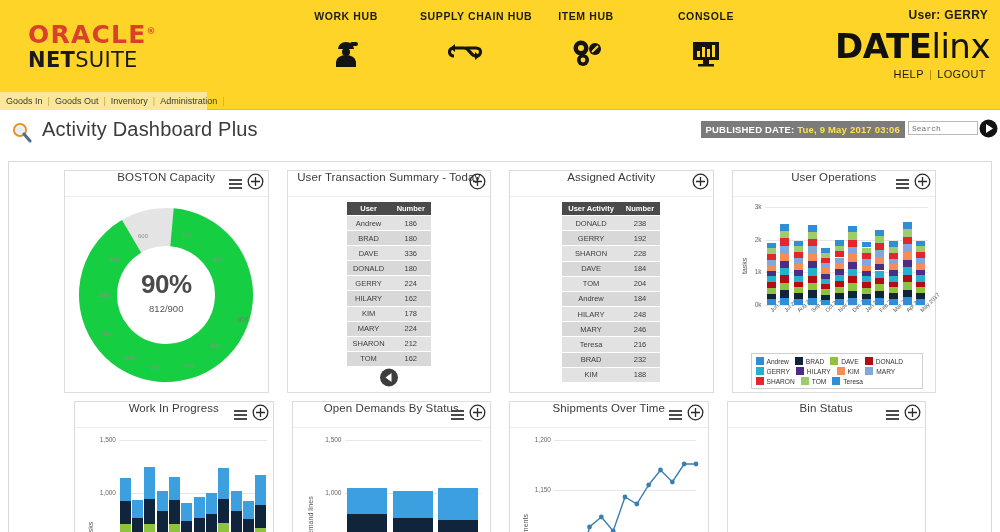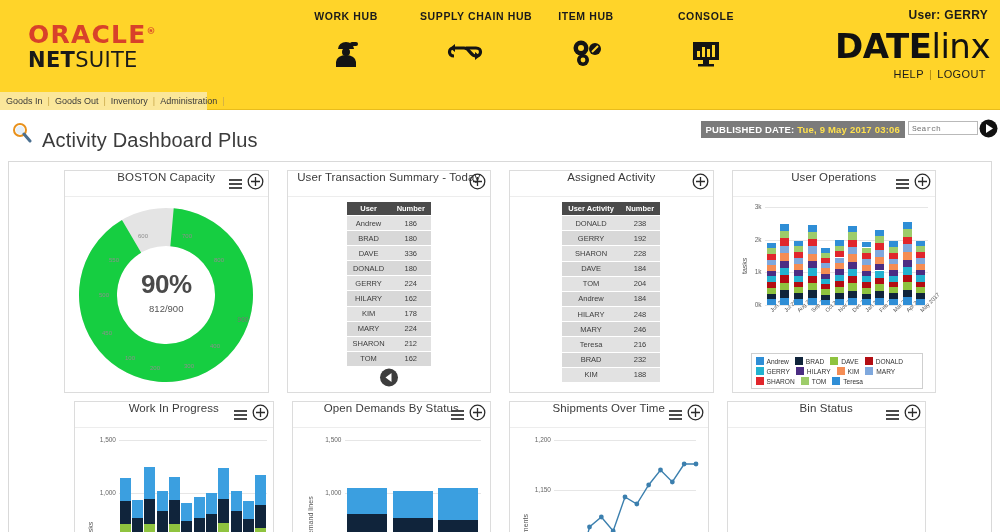--- a/index.html
+++ b/index.html
@@ -81,21 +81,20 @@
 
   
   .titlebar {
     position: relative; height: 45px; background: #fff;
   }
   .magnifier { position: absolute; left: 11px; top: 12px; }
   .page-title {
     position: absolute; left: 42px; top: 8px;
     font-size: 20px; color: #3b3b3b; font-weight: normal;
     letter-spacing: .2px;
-    margin-top: 11px;
   }
   .pubdate {
     position: absolute; right: 95px; top: 11px;
     background: #7b7b7b; color: #fff;
     font-size: 9.5px; font-weight: bold;
     padding: 3px 5px; letter-spacing: .2px;
     white-space: nowrap;
   }
   .pubdate .val { color: #ffe14d; }
   .searchbox {

